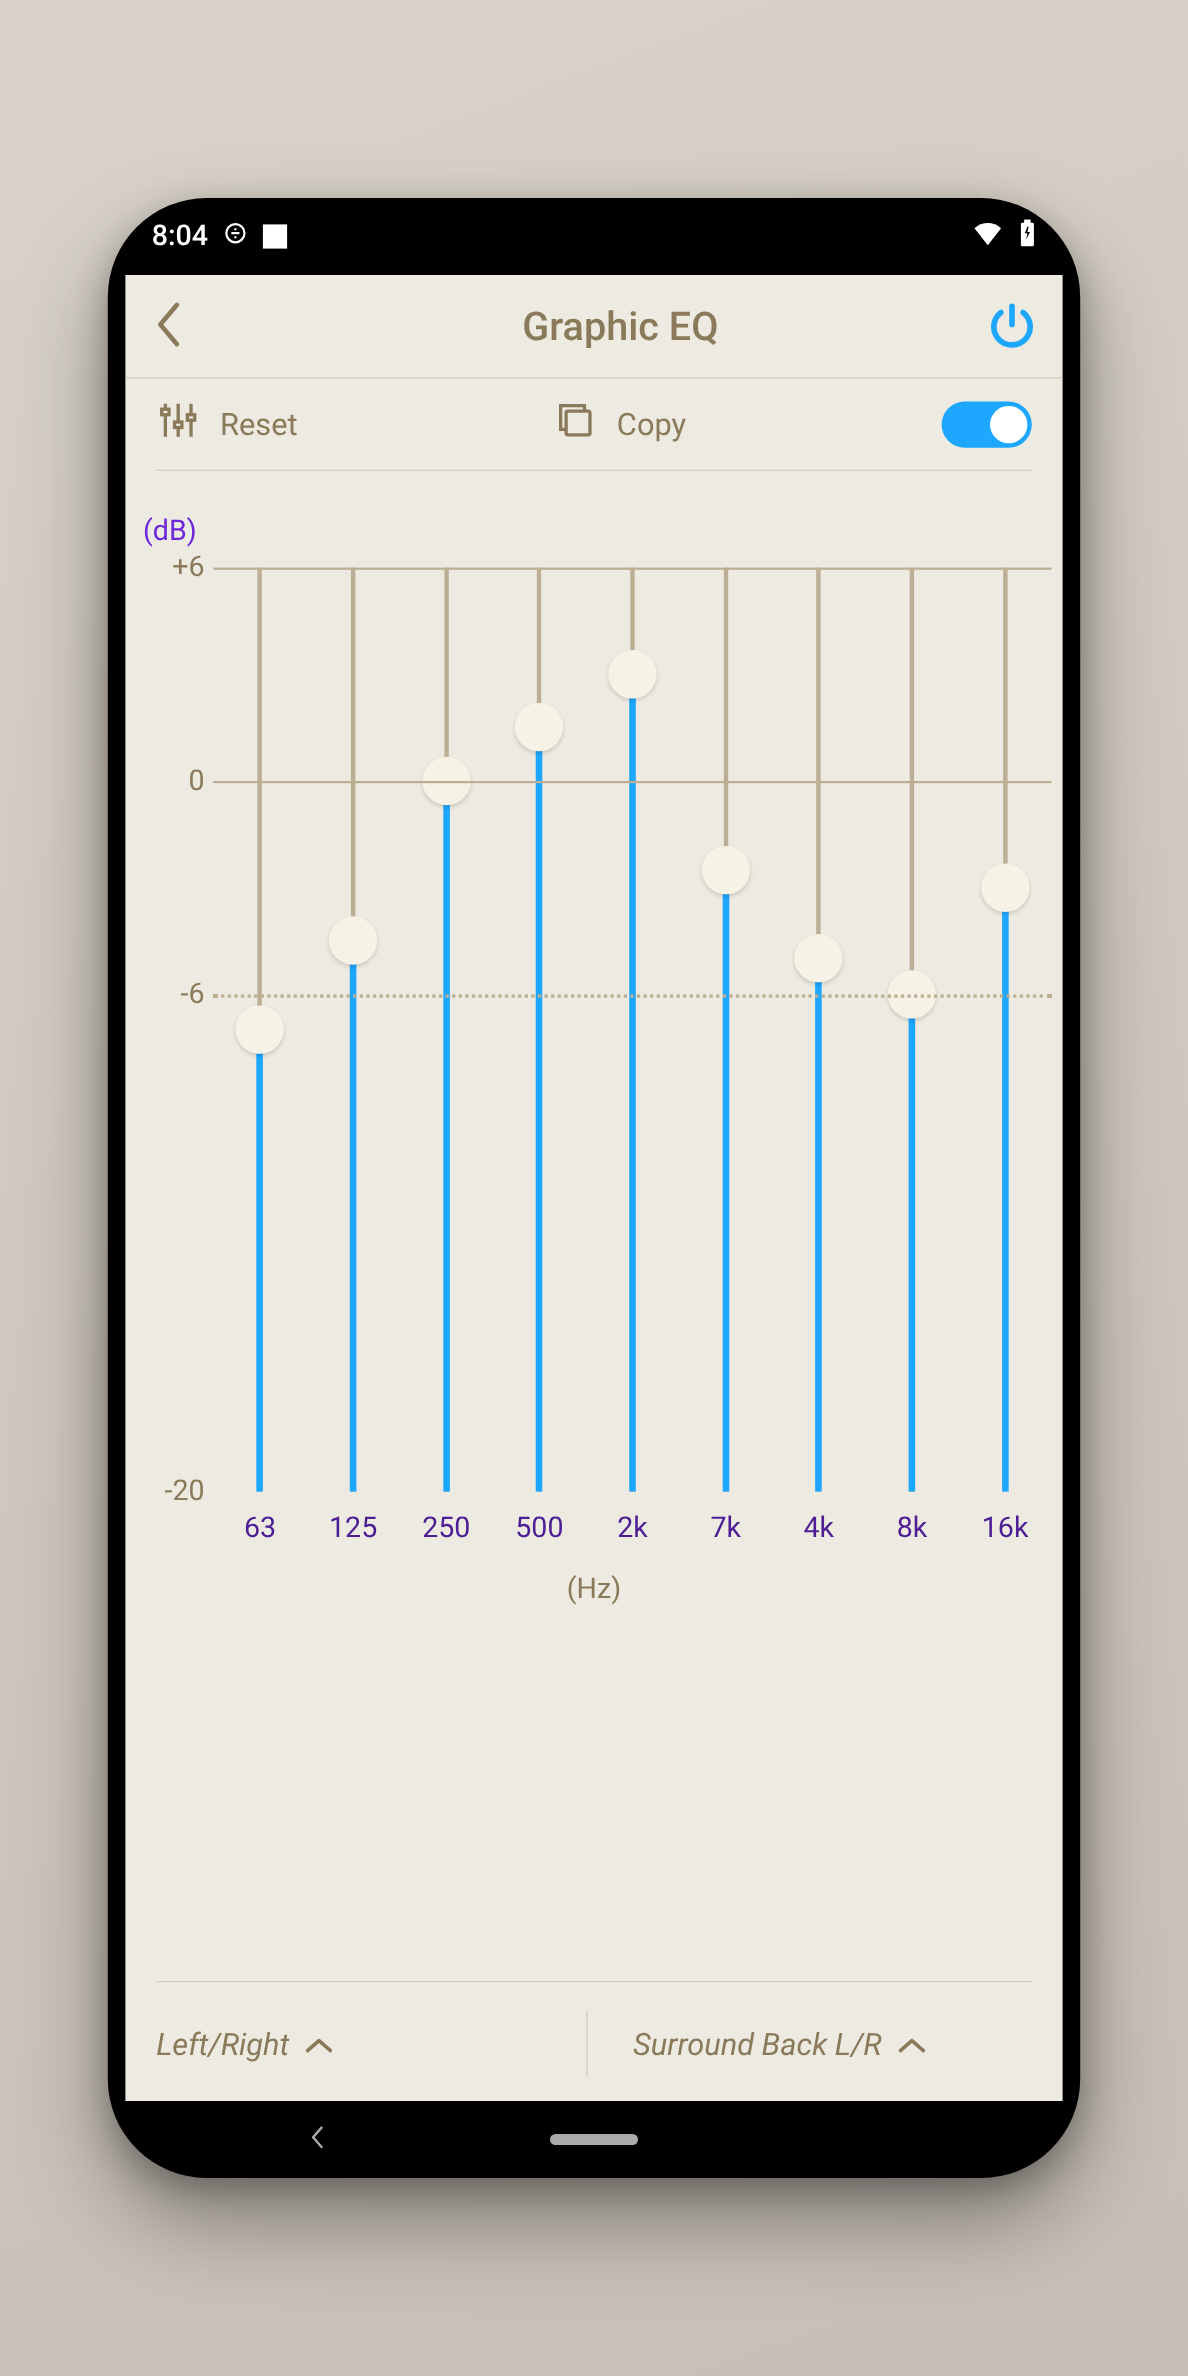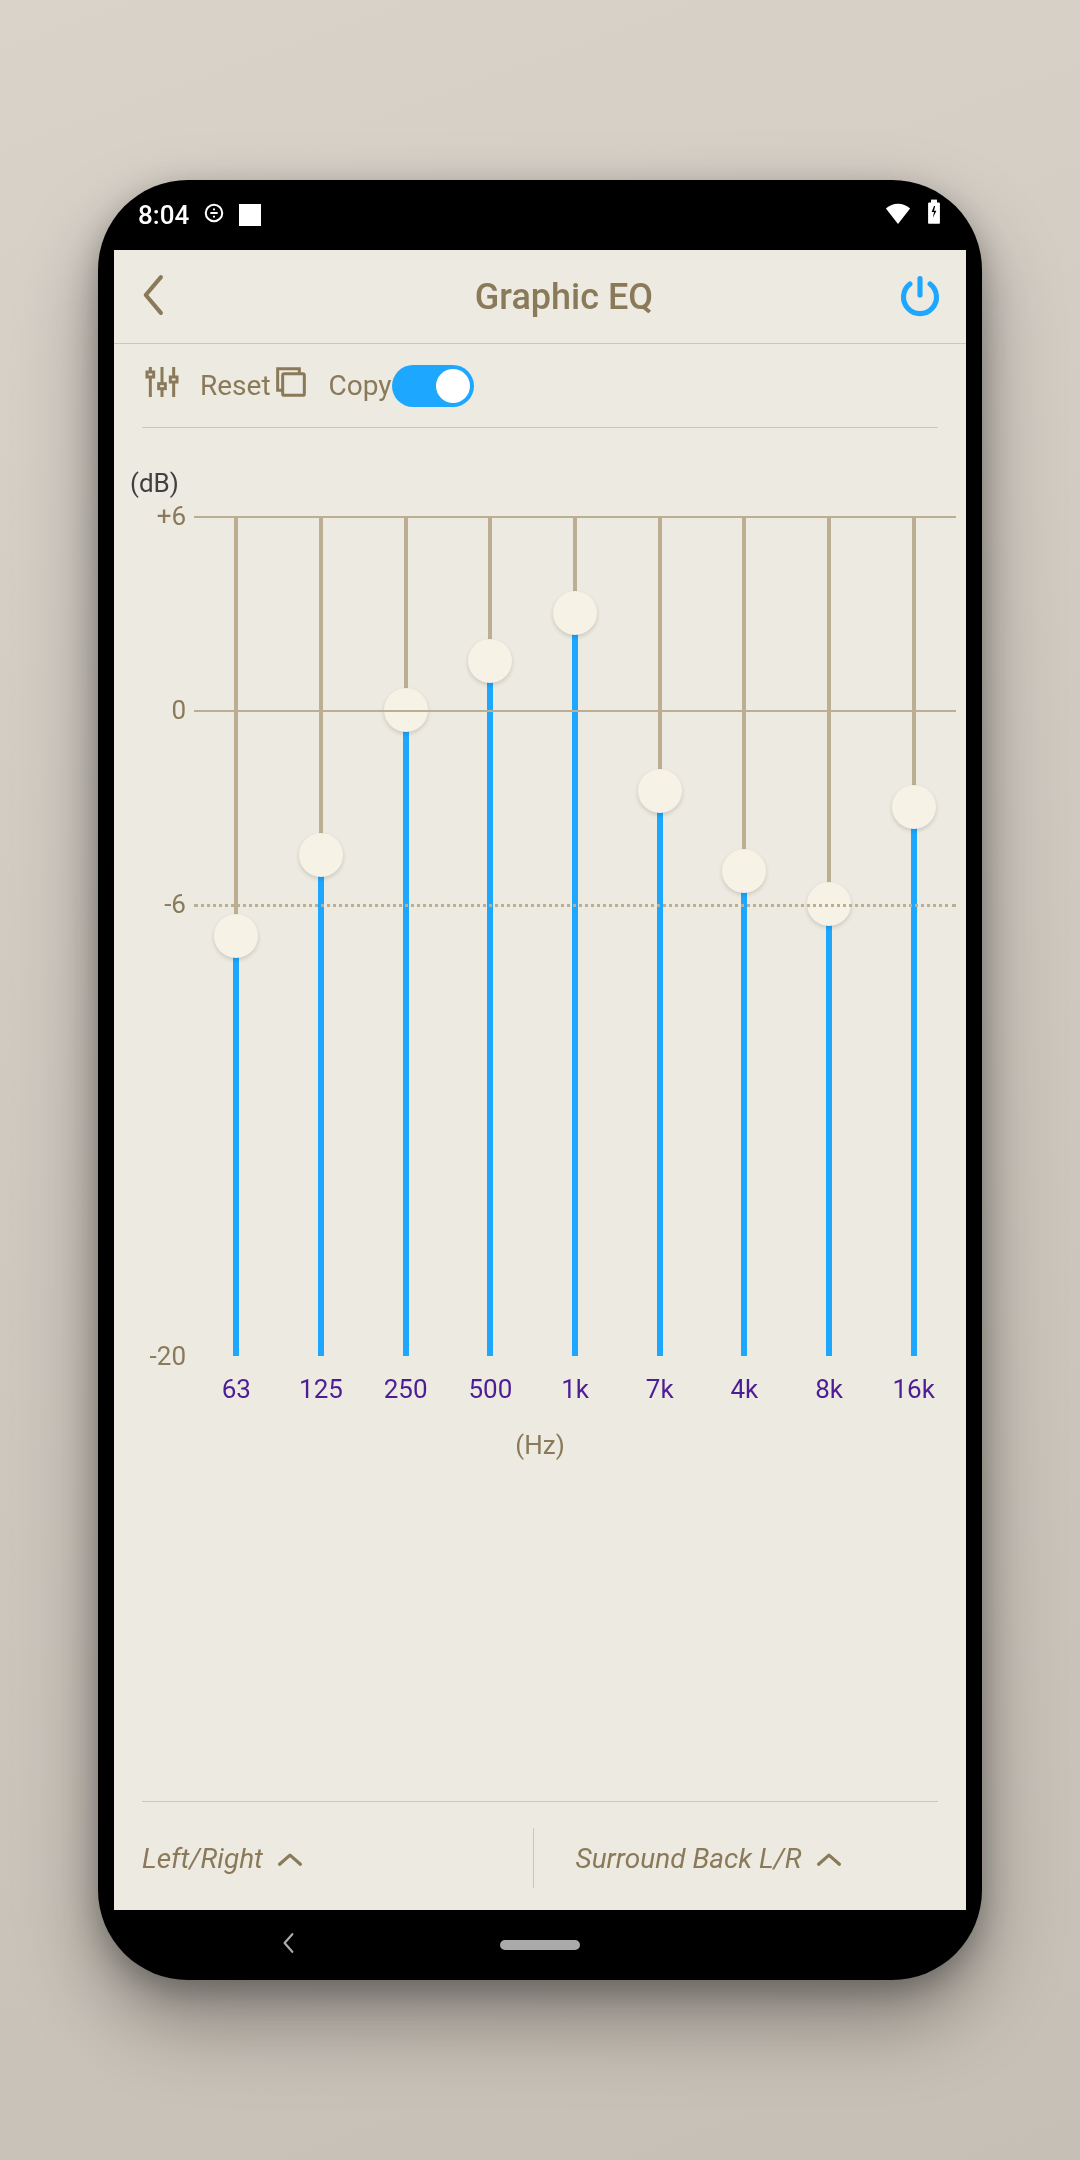--- a/index.html
+++ b/index.html
@@ -68,32 +68,32 @@
   .header .title { font-size:36px; color:#8a7a5a; font-weight:500;}
   .back-btn { position:absolute; left:24px; top:50%; transform:translateY(-50%); }
   .power-btn { position:absolute; right:24px; top:50%; transform:translateY(-50%); }
   
   .toolbar {
     height:84px;
     margin:0 28px;
     border-bottom:1px solid #cfc6b4;
     display:flex;
     align-items:center;
-    justify-content:flex-start;
+    justify-content:space-between;
   }
   .tool { display:flex; align-items:center; gap:18px; color:#8a7a5a; font-size:28px; }
   .toggle {
     width:82px; height:42px; border-radius:21px; background:#1ea7ff; position:relative;
   }
   .toggle .knob {
     position:absolute; right:4px; top:4px; width:34px; height:34px; border-radius:50%; background:#fff;
   }
   
   .chart-wrap { padding: 40px 10px 0 10px; }
-  .unit-db { color:#404040; font-size:26px; padding-left:6px; margin-bottom:18px; }
+  .unit-db { color:#6d28d9; font-size:26px; padding-left:6px; margin-bottom:18px; }
   .plot {
     position:relative;
     margin-left:70px;
     height:840px;
   }
   .yaxis {
     position:absolute; left:-70px; top:0; bottom:0; width:70px;
   }
   .ylabel {
     position:absolute; right:8px; transform:translateY(-50%);
@@ -274,21 +274,21 @@
             </div>
         <div class="grid-h" style="top: 0px;"></div>
             <div class="grid-h" style="top: 193.846px;"></div>
             <div class="grid-h dashed" style="top: 387.692px;"></div>
           </div>
         <div class="xlabels" id="xlabels">
             <span>63</span>
             <span>125</span>
             <span>250</span>
             <span>500</span>
-            <span>1k</span>
+            <span>2k</span>
             <span>7k</span>
             <span>4k</span>
             <span>8k</span>
             <span>16k</span>
           </div>
         <div class="unit-hz">(Hz)</div>
       </div>
 
       <div class="footer">
         <div class="cell">

